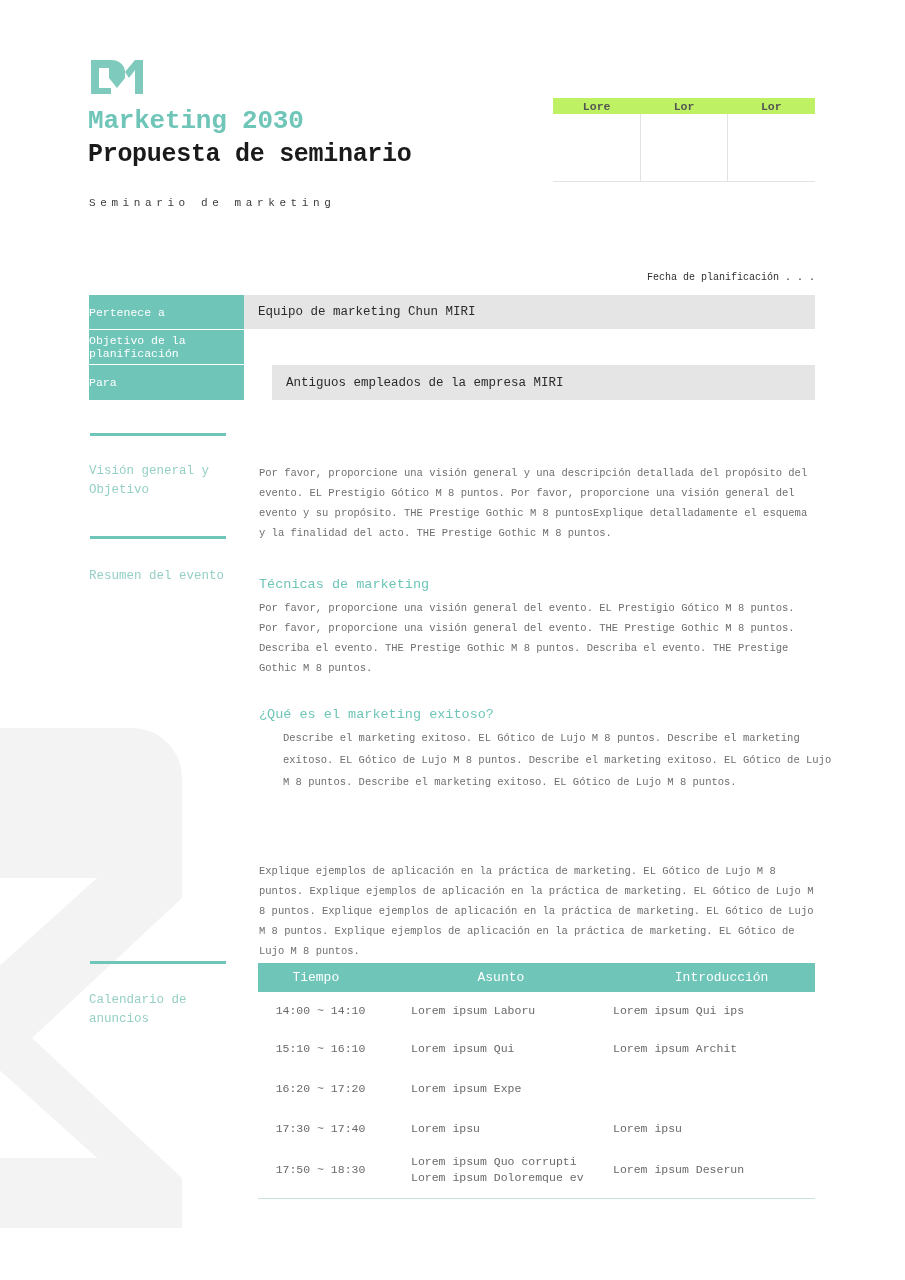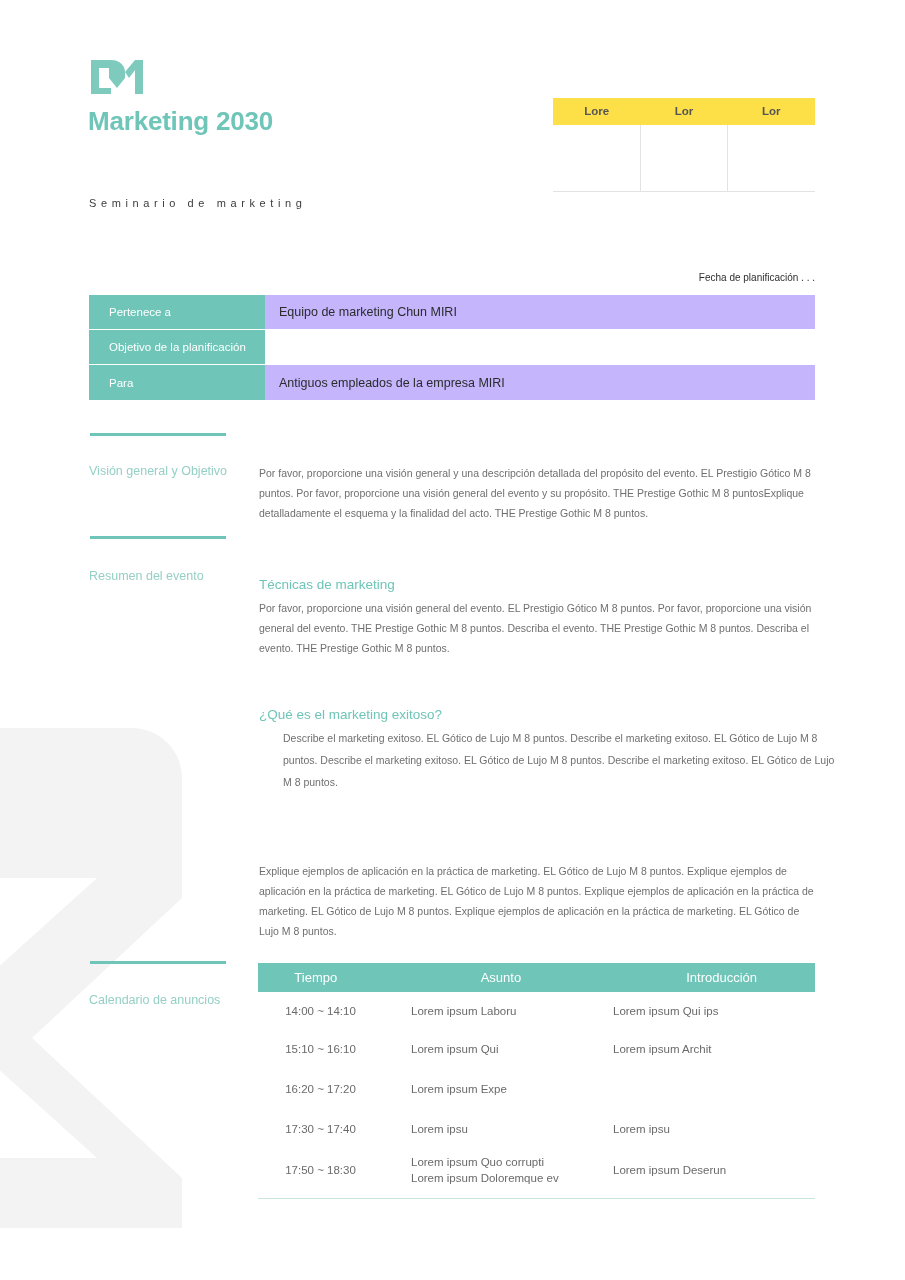--- a/index.html
+++ b/index.html
@@ -10,20 +10,21 @@
   body {
     font-family: "Liberation Sans", sans-serif;
     -webkit-font-smoothing: antialiased;
   }
   #page {
     position: relative;
     width: 905px;
     height: 1280px;
     background: #ffffff;
     overflow: hidden;
+    font-family: Liberation Mono, monospace;
   }
 
   
   .watermark {
     position: absolute;
     left: -118px;
     top: 728px;
     width: 300px;
     height: 500px;
     opacity: 1;
@@ -73,22 +74,22 @@
     position: absolute;
     left: 553px;
     top: 98px;
     width: 262px;
     height: 94px;
     display: flex;
     flex-direction: column;
   }
   .approval-head {
     display: flex;
-    height: 27px;
-    background: #fde047;
+    height: 16px;
+    background: #bef264;
   }
   .approval-head-cell {
     flex: 1;
     display: flex;
     align-items: center;
     justify-content: center;
     font-size: 11.5px;
     font-weight: bold;
     color: #555555;
   }
@@ -121,43 +122,43 @@
     left: 89px;
     top: 295px;
     width: 726px;
   }
   .info-row {
     display: flex;
     height: 35px;
   }
   .info-row + .info-row { margin-top: 0; }
   .info-key {
-    width: 176px;
+    width: 155px;
     background: #6ec5b8;
     color: #ffffff;
     font-size: 11.5px;
     display: flex;
     align-items: center;
-    padding-left: 20px;
+    padding-left: 0;
     box-sizing: border-box;
     border-bottom: 1px solid #ffffff;
   }
   .info-row:last-child .info-key { border-bottom: none; }
   .info-val {
     flex: 1;
-    background: #c4b5fd;
+    background: #e5e5e5;
     color: #2b2b2b;
     font-size: 12.5px;
     display: flex;
     align-items: center;
     padding-left: 14px;
     box-sizing: border-box;
     border-bottom: 1px solid #ffffff;
   }
-  .info-row:last-child .info-val { border-bottom: none; }
+  .info-row:last-child .info-val { border-bottom: none; margin-left: 28px; }
 
   
   .section-rule {
     position: absolute;
     left: 90px;
     width: 136px;
     height: 3px;
     background: #6ec5b8;
   }
   .section-label {
@@ -241,20 +242,21 @@
   <svg class="watermark" viewBox="0 0 300 500" preserveAspectRatio="none">
     <path d="M0 0 H250 A50 50 0 0 1 300 50 V170 L150 310 L300 450 V500 H0 V430 H215 L60 290 L215 150 H0 Z" fill="#f3f3f3"></path>
   </svg>
 
   <svg class="logo" viewBox="0 0 56 38">
     <path d="M2 2 H22 C31 2 36 8 36 14 V20 L28 30 L20 20 V10 H10 V30 H22 V36 H2 Z" fill="#7ecabd"></path>
     <path d="M36 14 L46 2 H54 V36 H46 V12 L40 20 Z" fill="#7ecabd"></path>
   </svg>
 
   <div class="title-eyebrow">Marketing 2030</div>
+  <div class="title-main">Propuesta de seminario</div>
   <div class="subtitle">Seminario de marketing</div>
 
   <div class="approval">
     <div class="approval-head">
       <div class="approval-head-cell">Lore</div>
       <div class="approval-head-cell">Lor</div>
       <div class="approval-head-cell">Lor</div>
     </div>
     <div class="approval-body">
       <div class="approval-body-cell"></div>

